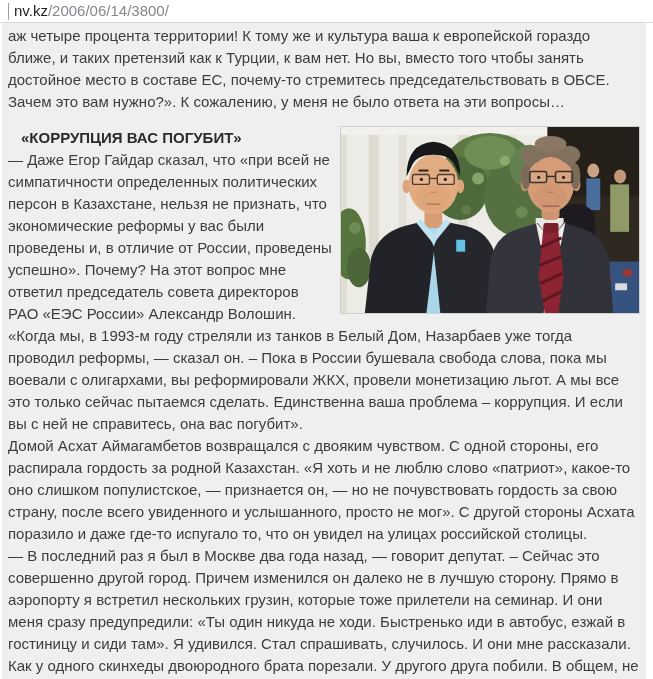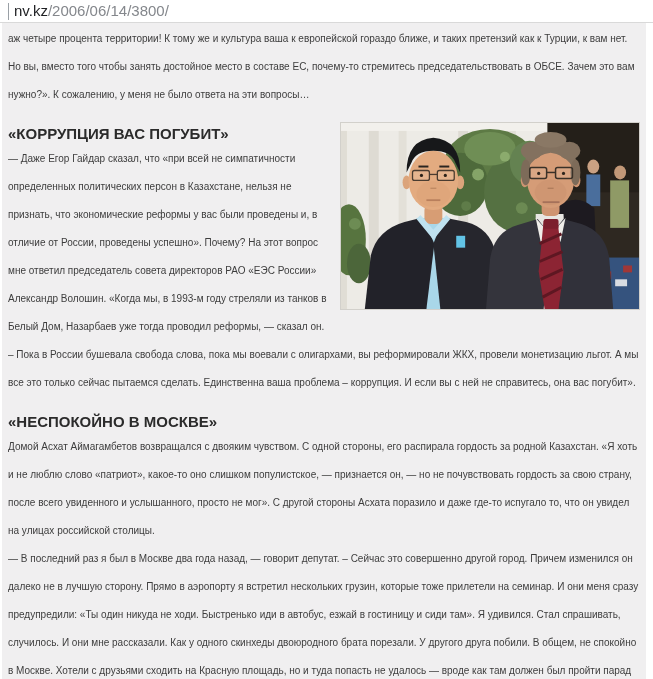--- a/index.html
+++ b/index.html
@@ -17,23 +17,23 @@
   .url-caret{width:1px;height:17px;background:#9aa0a6;margin-left:8px;margin-right:5px;}
   .url-text{font-size:15px;line-height:22px;white-space:nowrap;}
   .url-domain{color:#1f2023;}
   .url-path{color:#84878c;}
   
   .content{
     position:absolute;top:23px;left:2px;width:644px;height:656px;
     background:#f0eff0;box-sizing:border-box;
     padding:2px 6px 0 6px;overflow:hidden;
   }
-  .content p{margin:0;font-size:10px;line-height:28px;color:#3d3d3d;}
+  .content p{margin:0;font-size:15px;line-height:22px;color:#3d3d3d;}
   .content h2{
-    margin:14px 0 0 0;font-size:15px;line-height:22px;
+    margin:14px 0 0 13px;font-size:15px;line-height:22px;
     font-weight:bold;color:#2b2b2b;
   }
   .photo-wrap{
     float:right;width:298px;height:186px;
     border:1px solid #d2d0cb;background:#edebe6;
     margin:13px 0 10px 8px;
   }
   .photo-wrap svg{display:block;width:298px;height:186px;}
 </style>
 </head>
@@ -143,17 +143,16 @@
         <circle cx="224" cy="51" r="1.6" fill="#2e251d"></circle>
         <line x1="208" y1="66" x2="214" y2="66" stroke="#b07d5d" stroke-width="1.4"></line>
         <line x1="203" y1="80" x2="220" y2="80" stroke="#a5715a" stroke-width="1.8"></line>
       </g>
     </svg>
   </div>
 
   <h2>«КОРРУПЦИЯ ВАС ПОГУБИТ»</h2>
   <p>— Даже Егор Гайдар сказал, что «при всей не симпатичности определенных политических персон в Казахстане, нельзя не признать, что экономические реформы у вас были проведены и, в отличие от России, проведены успешно». Почему? На этот вопрос мне ответил председатель совета директоров РАО «ЕЭС России» Александр Волошин. «Когда мы, в 1993-м году стреляли из танков в Белый Дом, Назарбаев уже тогда проводил реформы, — сказал он. – Пока в России бушевала свобода слова, пока мы воевали с олигархами, вы реформировали ЖКХ, провели монетизацию льгот. А мы все это только сейчас пытаемся сделать. Единственна ваша проблема – коррупция. И если вы с ней не справитесь, она вас погубит».</p>
 
-  <h2>«НЕСПОКОЙНО В МОСКВЕ»</h2>
   <p>Домой Асхат Аймагамбетов возвращался с двояким чувством. С одной стороны, его распирала гордость за родной Казахстан. «Я хоть и не люблю слово «патриот», какое-то оно слишком популистское, — признается он, — но не почувствовать гордость за свою страну, после всего увиденного и услышанного, просто не мог». С другой стороны Асхата поразило и даже где-то испугало то, что он увидел на улицах российской столицы.</p>
   <p>— В последний раз я был в Москве два года назад, — говорит депутат. – Сейчас это совершенно другой город. Причем изменился он далеко не в лучшую сторону. Прямо в аэропорту я встретил нескольких грузин, которые тоже прилетели на семинар. И они меня сразу предупредили: «Ты один никуда не ходи. Быстренько иди в автобус, езжай в гостиницу и сиди там». Я удивился. Стал спрашивать, случилось. И они мне рассказали. Как у одного скинхеды двоюродного брата порезали. У другого друга побили. В общем, не спокойно в Москве. Хотели с друзьями сходить на Красную площадь, но и туда попасть не удалось — вроде как там должен был пройти парад геев и посторонних туда не пускали. Потом случайно узнал, что парад отменили, но скинхеды и православные священник побили каких-то геев-иностранцев. В том числе досталось и депутатам из Германии и Франции. Вот такие дела…</p>
 
 </div>
 
 </body></html>

